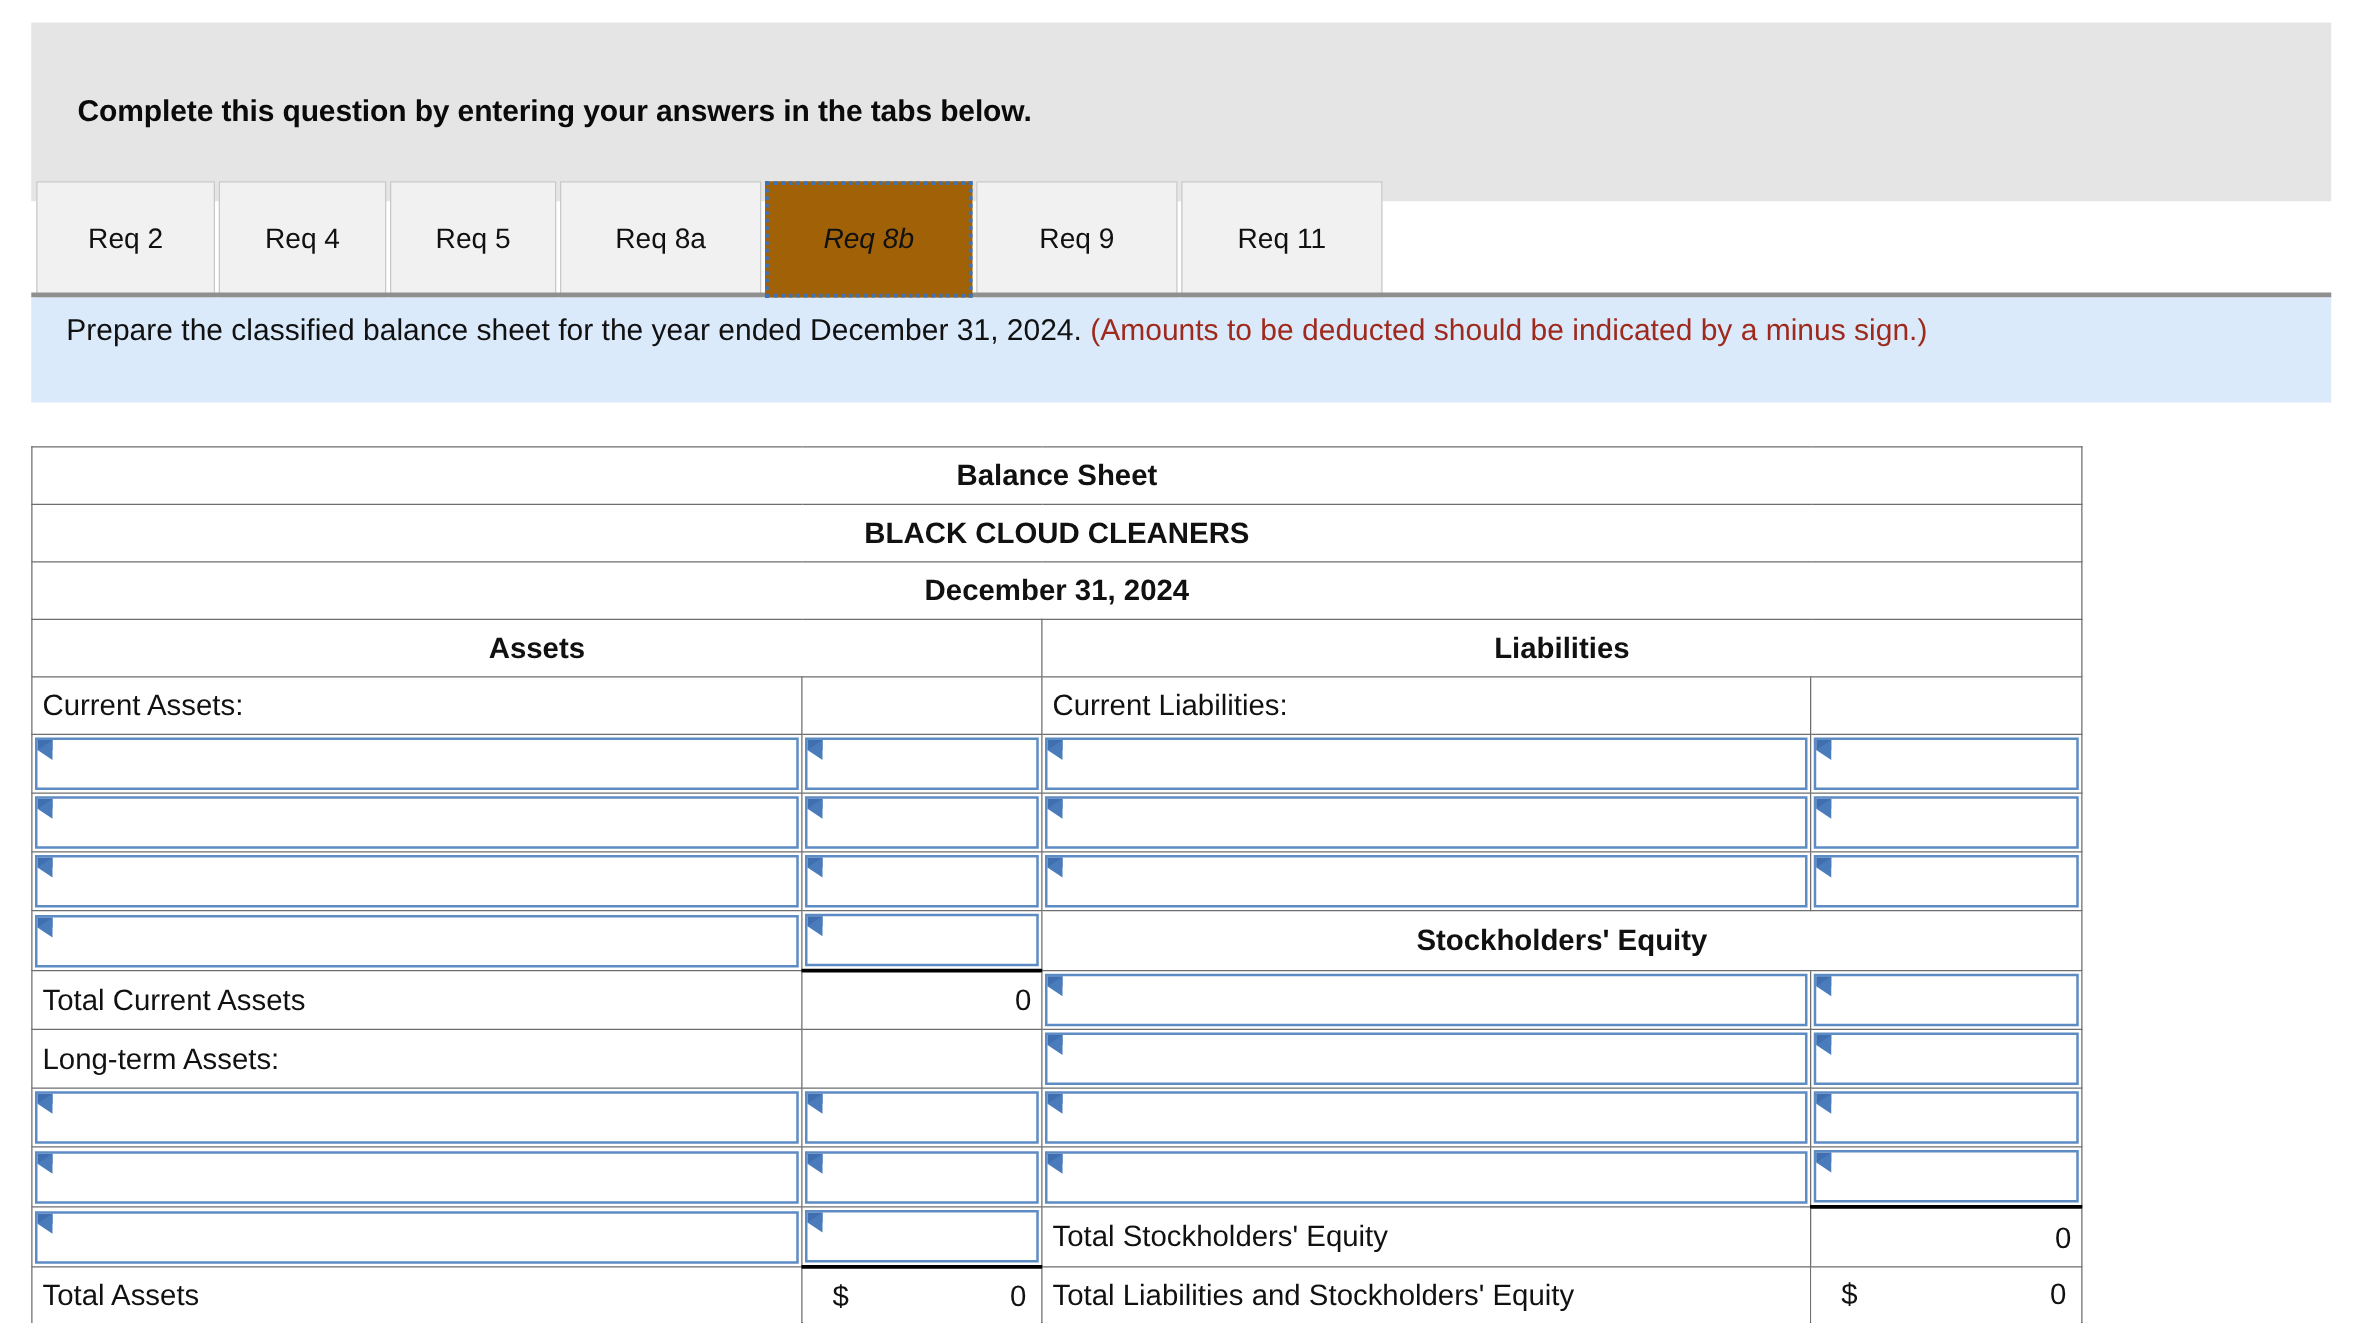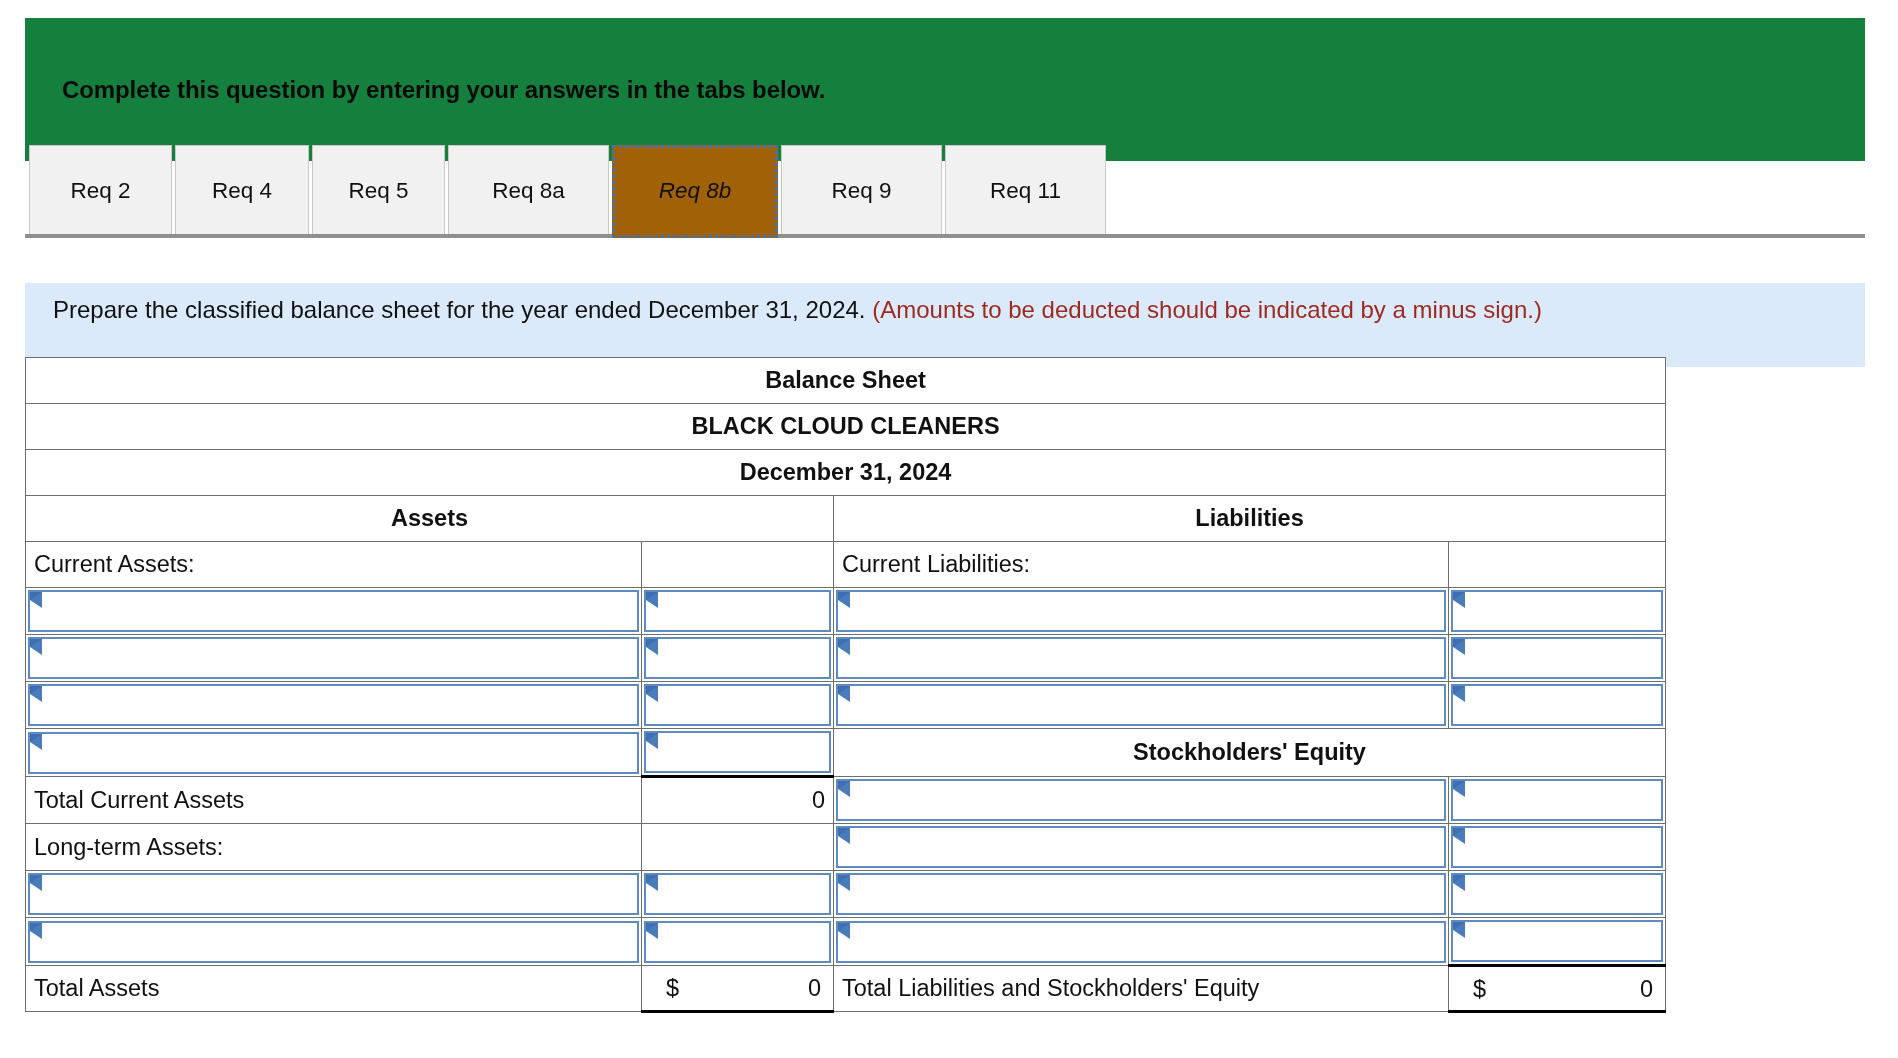--- a/index.html
+++ b/index.html
@@ -14,21 +14,21 @@
     overflow: hidden;
   }
 
   
   .banner {
     position: absolute;
     left: 25px;
     top: 18px;
     width: 1840px;
     height: 143px;
-    background: #15803d;
+    background: #e5e5e5;
     display: flex;
     align-items: center;
   }
   .banner-text {
     font-size: 24px;
     font-weight: bold;
     color: #0a0a0a;
     padding-left: 37px;
     letter-spacing: -0.1px;
   }
@@ -80,21 +80,20 @@
     position: absolute;
     left: 25px;
     top: 238px;
     width: 1840px;
     height: 84px;
     background: #dbeafb;
     padding: 12px 28px 0 28px;
     font-size: 24px;
     line-height: 1.28;
     color: #111;
-    margin-top: 45px;
   }
   .reqbar .warn { color: #9e2a1e; }
 
   
   .sheet {
     position: absolute;
     left: 25px;
     top: 357px;
     width: 1640px;
     border-collapse: collapse;
@@ -344,20 +343,30 @@
           <div class="entry flagtri"></div>
         </td>
       <td class="cell-edit">
           <div class="entry flagtri"></div>
         </td>
       <td class="cell-edit rule-bottom">
           <div class="entry flagtri"></div>
         </td>
     </tr>
 
+    <tr>
+      <td class="cell-edit">
+          <div class="entry flagtri"></div>
+        </td>
+      <td class="cell-edit rule-bottom">
+          <div class="entry flagtri"></div>
+        </td>
+      <td class="lbl">Total Stockholders' Equity</td>
+      <td class="num">0</td>
+    </tr>
 
     <tr>
       <td class="lbl">Total Assets</td>
       <td class="total-cell rule-double">
         <span class="dollar">$</span>
         <span class="amt">0</span>
       </td>
       <td class="lbl">Total Liabilities and Stockholders' Equity</td>
       <td class="total-cell rule-double">
         <span class="dollar">$</span>

